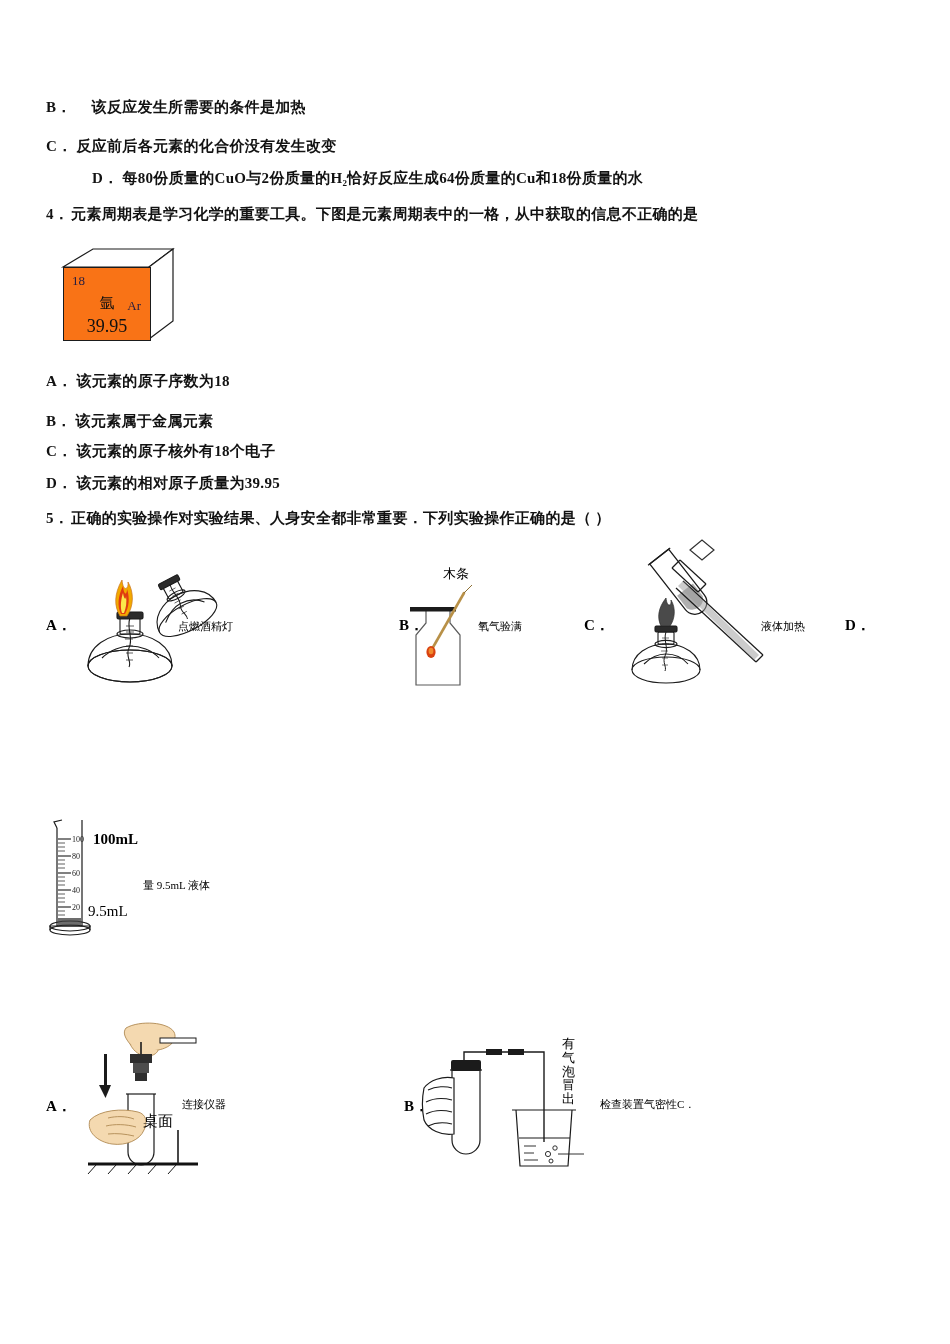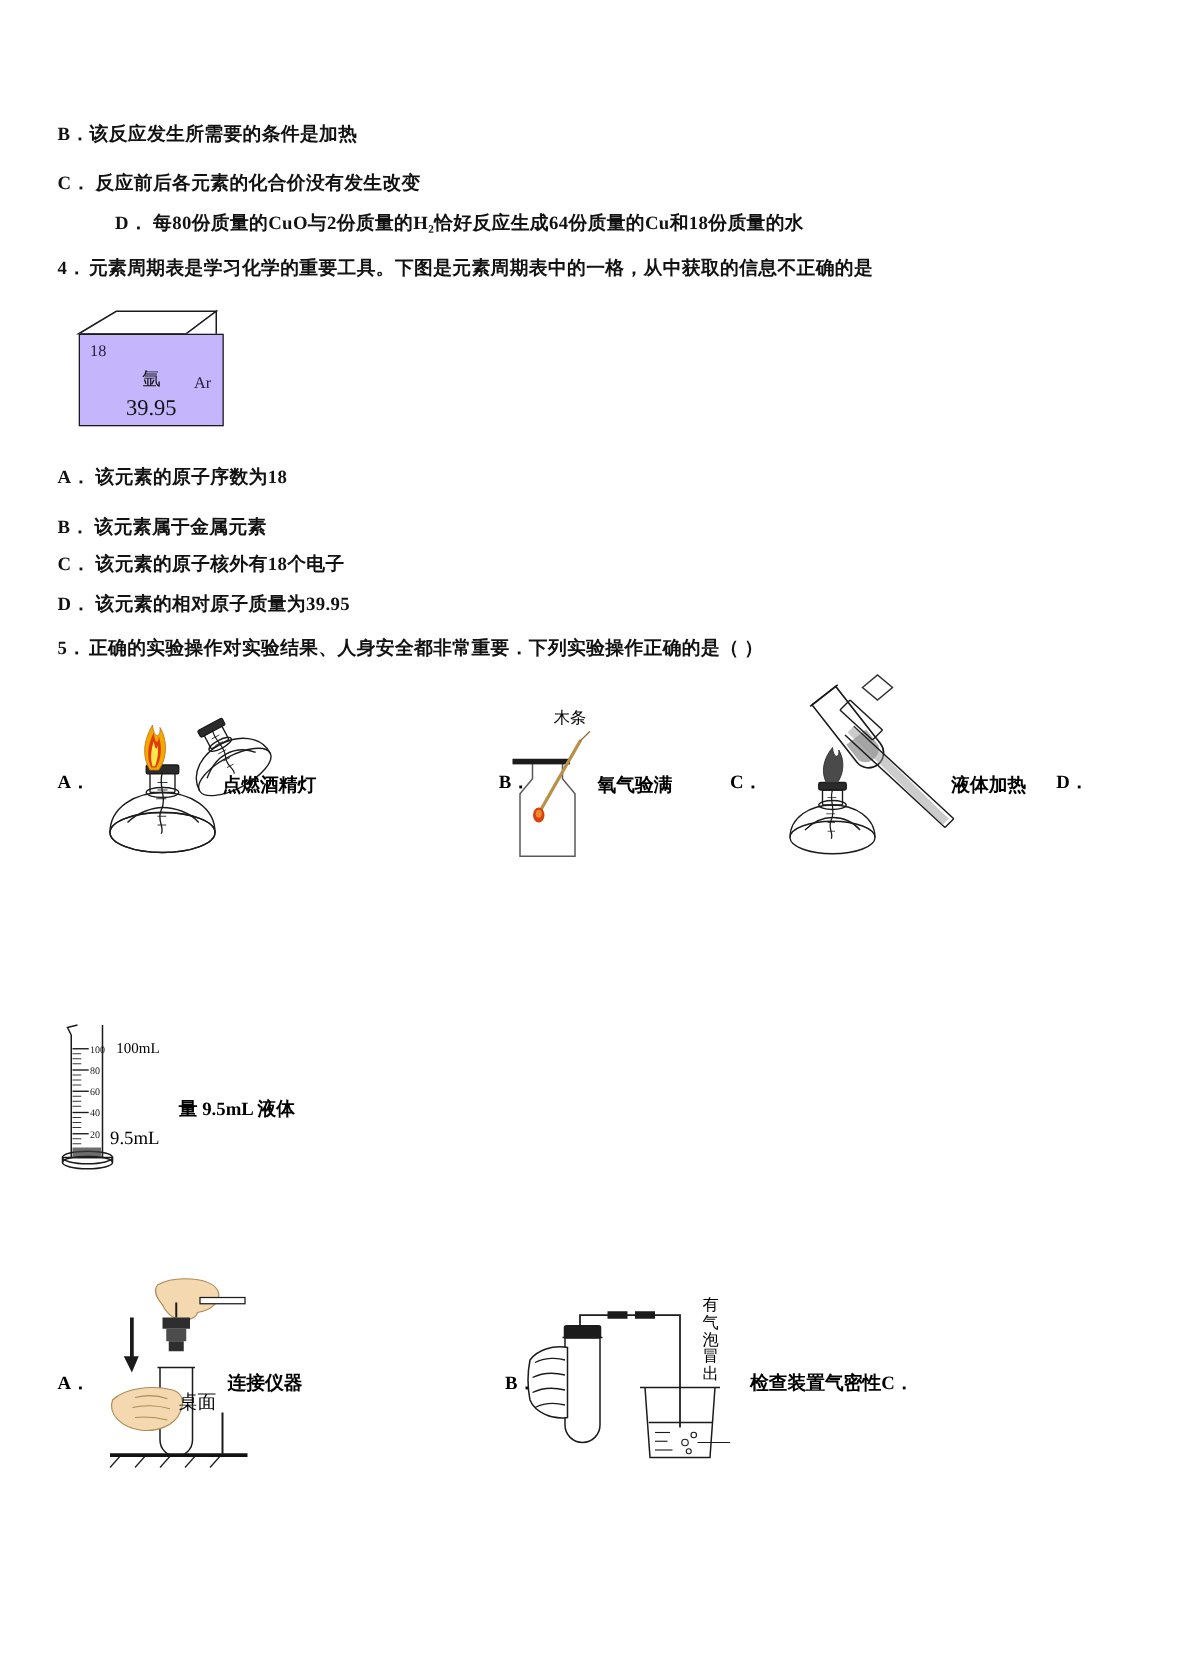--- a/index.html
+++ b/index.html
@@ -29,22 +29,22 @@
     color: #121212;
   }
   .opt-label {
     font-family: "Liberation Serif", "DejaVu Serif", serif;
     font-weight: bold;
     font-size: 15px;
     white-space: nowrap;
   }
   .caption {
     font-family: "Liberation Serif", "DejaVu Serif", serif;
-    font-weight: bold;
-    font-size: 15px;
+    font-weight: normal;
+    font-size: 11px;
     white-space: nowrap;
   }
   .smalltxt {
     font-family: "Liberation Serif", "DejaVu Serif", serif;
     font-size: 13px;
     white-space: nowrap;
   }
   .vtext {
     font-family: "Liberation Serif", "DejaVu Serif", serif;
     font-size: 13px;
@@ -54,23 +54,22 @@
     letter-spacing: 0;
   }
 
   
   .cube-wrap { width: 130px; height: 100px; }
   .cube-face {
     position: absolute;
     left: 8px; top: 22px;
     width: 86px; height: 72px;
     border: 1.3px solid #1b1b1b;
-    background: #c4b5fd;
+    background: #f97316;
     z-index: 3;
-    padding-left: 28px;
   }
   .cube-num {
     position: absolute; left: 8px; top: 5px;
     font-size: 13px; color: #2a2040;
     font-family: "Liberation Serif", serif;
   }
   .cube-sym {
     position: absolute; right: 9px; top: 5px;
     font-size: 13px; color: #2a2040;
     font-family: "Liberation Serif", serif;
@@ -90,21 +89,21 @@
   
   .draw { position: absolute; }
   .draw svg { display: block; overflow: visible; }
 </style>
 </head>
 <body>
 
 <div id="page">
 
   <div class="abs qline" style="left:46px; top:98px;">
-    <span>B．</span><span style="margin-left:0;">该反应发生所需要的条件是加热</span>
+    <span>B．</span><span style="margin-left:20px;">该反应发生所需要的条件是加热</span>
   </div>
 
   <div class="abs qline" style="left:46px; top:137px;">
     <span>C．</span><span style="margin-left:4px;">反应前后各元素的化合价没有发生改变</span>
   </div>
 
   <div class="abs qline" style="left:46px; top:169px;margin-left:46px;">
     <span>D．</span><span style="margin-left:4px;">每80份质量的CuO与2份质量的H₂恰好反应生成64份质量的Cu和18份质量的水</span>
   </div>
 
@@ -314,21 +313,21 @@
 
       <g font-family="Liberation Serif, serif" font-size="8" fill="#1b1b1b">
         <text x="22" y="24">100</text>
         <text x="22" y="41">80</text>
         <text x="22" y="58">60</text>
         <text x="22" y="75">40</text>
         <text x="22" y="92">20</text>
       </g>
     </svg>
   </div>
-  <div class="abs smalltxt" style="left:93px; top:831px; font-size:12px;">
+  <div class="abs smalltxt" style="left:93px; top:831px; font-size:15px;font-weight:bold;">
     <span>100mL</span>
   </div>
   <div class="abs smalltxt" style="left:88px; top:903px; font-size:15px;">
     <span>9.5mL</span>
   </div>
   <div class="abs caption" style="left:143px; top:878px;">
     <span>量 9.5mL 液体</span>
   </div>
 
 

